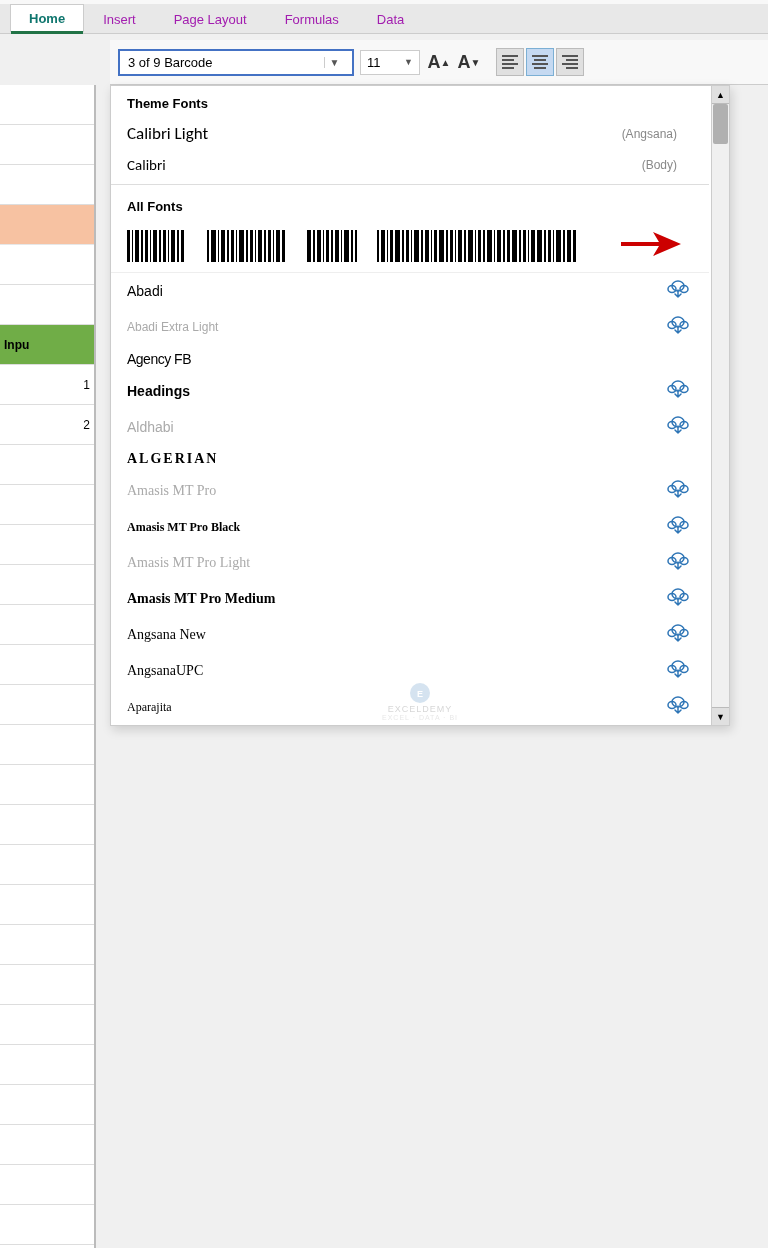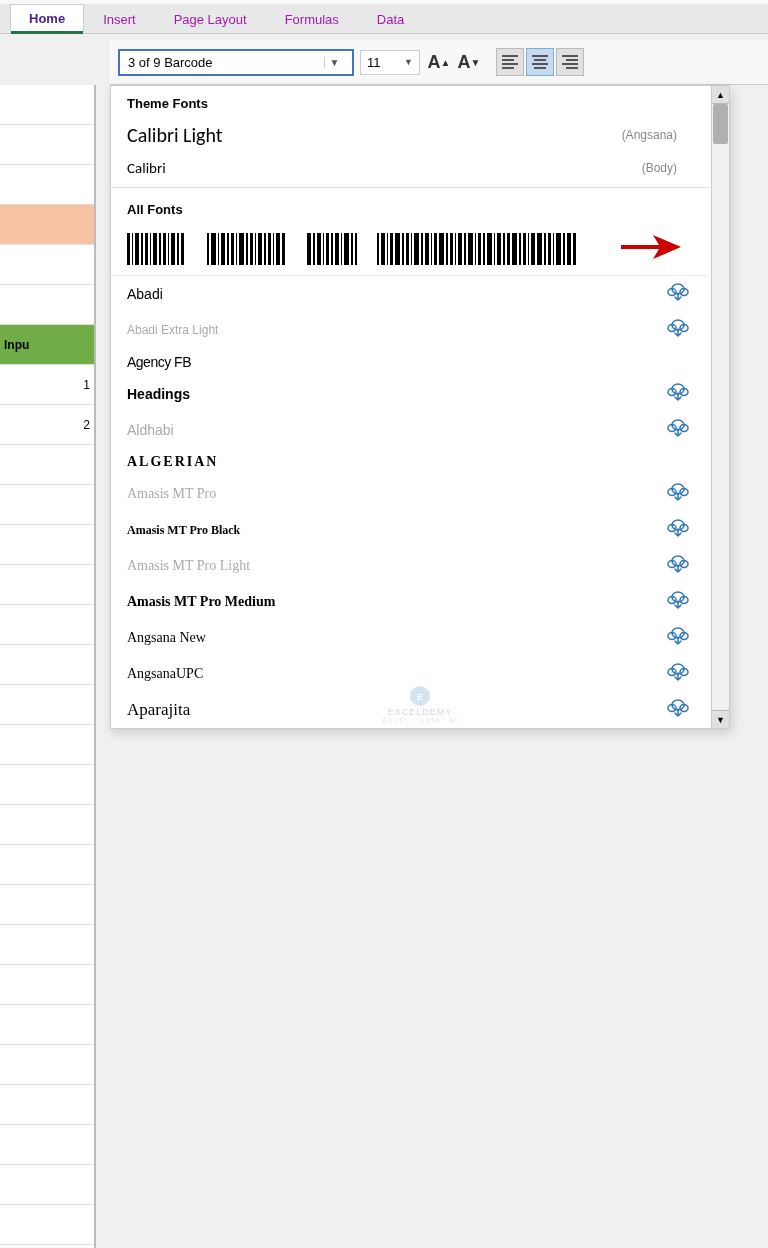--- a/index.html
+++ b/index.html
@@ -33,21 +33,21 @@
       border: 1px solid transparent;
       border-bottom: none;
       color: #a21caf;
       background: transparent;
     }
 
     .tab.active {
       background: #fff;
       border-color: #ccc;
       border-bottom: 1px solid #fff;
-      color: #4c1d95;
+      color: #0f766e;
       font-weight: 600;
       position: relative;
     }
 
     .tab.active::after {
       content: '';
       position: absolute;
       bottom: -2px;
       left: 0;
       right: 0;
@@ -213,35 +213,35 @@
     .barcode-preview-row {
       display: flex;
       align-items: center;
       padding: 8px 16px;
       gap: 20px;
       position: relative;
       border-bottom: 1px solid #eee;
     }
 
     
-    .calibri-light { font-family: 'Calibri', sans-serif; font-weight: 300; font-size: 20px; }
+    .calibri-light { font-family: 'Calibri', sans-serif; font-weight: 300; font-size: 17px; }
     .calibri { font-family: 'Calibri', sans-serif; font-size: 15px; }
     .abadi { font-family: Arial, sans-serif; font-size: 14px; }
     .abadi-extra-light { font-family: Arial, sans-serif; font-weight: 300; font-size: 12px; color: #aaa; }
     .agency-fb { font-family: 'Impact', sans-serif; font-size: 14px; letter-spacing: -0.5px; }
     .aharoni { font-family: Arial Black, sans-serif; font-size: 14px; font-weight: 900; }
     .aldhabi { font-family: Arial, sans-serif; font-size: 14px; color: #aaa; }
     .algerian { font-family: serif; font-size: 14px; font-weight: 900; font-style: italic; letter-spacing: 1px; }
     .amasis-mt { font-family: Georgia, serif; font-size: 14px; color: #aaa; }
     .amasis-mt-black { font-family: Georgia, serif; font-size: 12px; font-weight: 700; }
     .amasis-mt-light { font-family: Georgia, serif; font-size: 14px; color: #aaa; }
     .amasis-mt-medium { font-family: Georgia, serif; font-size: 14px; font-weight: 600; }
     .angsana { font-family: serif; font-size: 14px; }
     .angsana-upc { font-family: serif; font-size: 14px; }
-    .aparajita { font-family: serif; font-size: 17px; }
+    .aparajita { font-family: serif; font-size: 12px; }
 
     
     .watermark {
       position: absolute;
       bottom: 4px;
       left: 50%;
       transform: translateX(-50%);
       display: flex;
       flex-direction: column;
       align-items: center;

